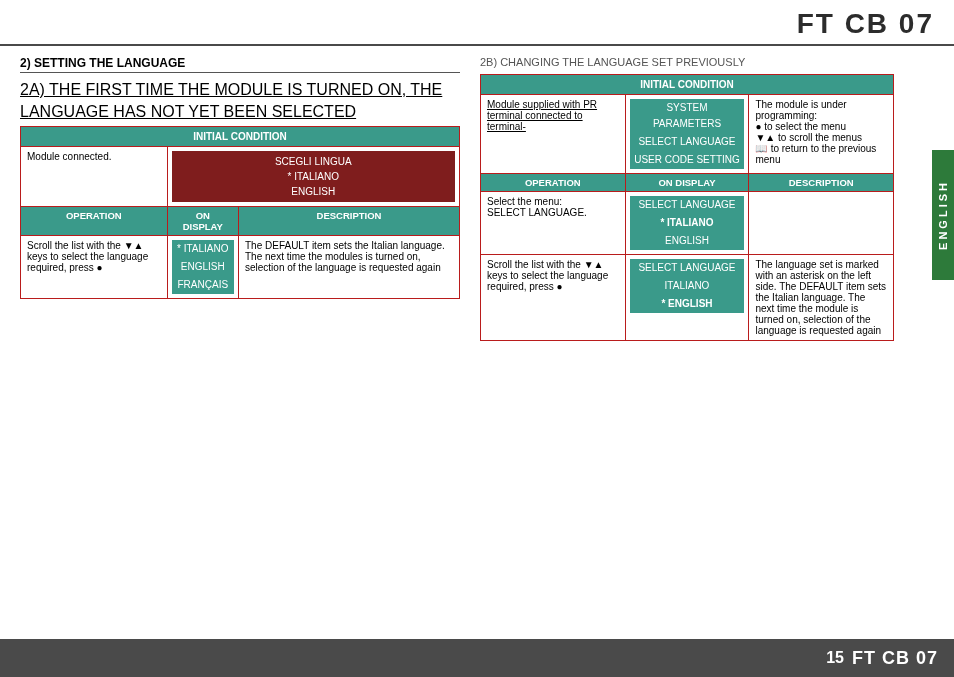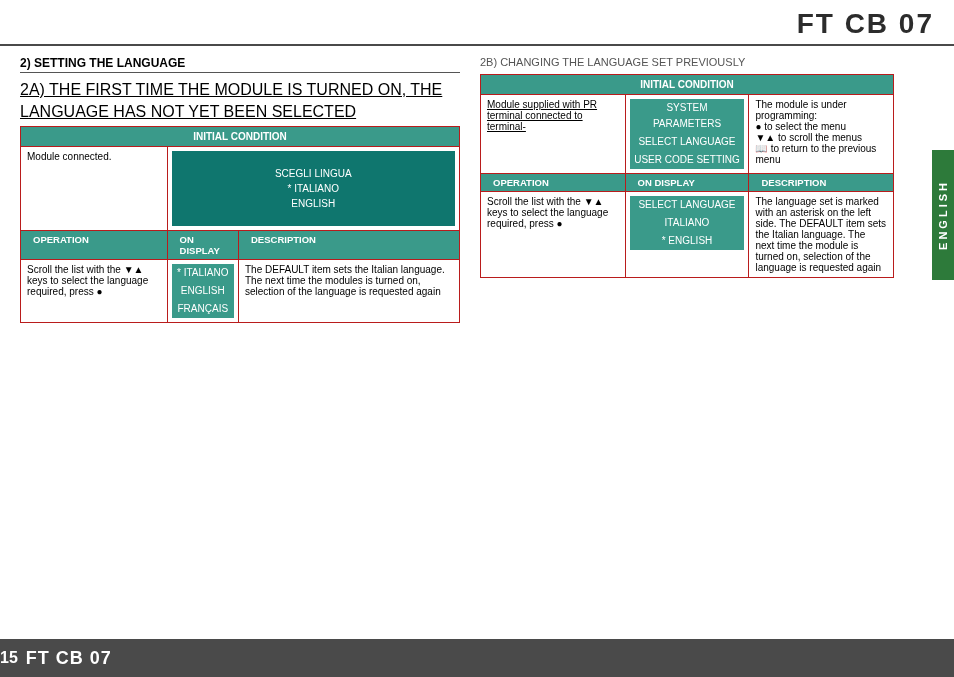--- a/index.html
+++ b/index.html
@@ -31,20 +31,21 @@
     
     .footer {
       position: absolute;
       bottom: 0;
       left: 0;
       right: 0;
       height: 38px;
       background: #4a4a4a;
       display: flex;
       align-items: center;
+      justify-content: flex-end;
       padding-right: 16px;
       gap: 8px;
     }
     .footer-page {
       color: #fff;
       font-size: 16px;
       font-weight: bold;
     }
     .footer-doc {
       color: #fff;
@@ -120,41 +121,41 @@
       color: #fff;
       text-align: center;
       font-weight: bold;
       padding: 4px;
       font-size: 10px;
     }
 
     .col-header {
       background: #3a9a8a;
       color: #fff;
-      text-align: left;
+      text-align: center;
       font-weight: bold;
       padding: 3px 12px;
       font-size: 9.5px;
     }
 
     td {
       border: 1px solid #b91c1c;
       padding: 4px 6px;
       vertical-align: top;
     }
 
     .display-cell {
       text-align: center;
       padding: 4px;
     }
 
     .display-box {
-      background: #0f766e;
-      color: #fff;
-      padding: 15px 8px;
+      background: #7f1d1d;
+      color: #fff;
+      padding: 3px 8px;
       font-size: 10px;
       line-height: 1.5;
     }
 
     .right-col-title {
       font-size: 11px;
       margin-bottom: 6px;
       color: #555;
     }
   </style>
@@ -244,30 +245,43 @@
             <span>The module is under programming:<br>● to select the menu<br>▼▲ to scroll the menus<br>📖 to return to the previous menu</span>
           </td>
         </tr>
 
         <tr>
           <td class="col-header">OPERATION</td>
           <td class="col-header">ON DISPLAY</td>
           <td class="col-header">DESCRIPTION</td>
         </tr>
 
+        <tr>
+          <td>
+            <span>Select the menu:<br>SELECT LANGUAGE.</span>
+          </td>
+          <td class="display-cell">
+            <div style="text-align:center; font-size:10px; line-height:1.6;">
+              <span style="background:#3a9a8a; color:#fff; display:block; padding:1px 4px;">SELECT LANGUAGE</span>
+              <span style="background:#3a9a8a; color:#fff; display:block; padding:1px 4px; font-weight:bold;">* ITALIANO</span>
+              <span style="background:#3a9a8a; color:#fff; display:block; padding:1px 4px;">ENGLISH</span>
+            </div>
+          </td>
+          <td></td>
+        </tr>
 
         <tr>
           <td>
             <span>Scroll the list with the ▼▲ keys to select the language required, press ●</span>
           </td>
           <td class="display-cell">
             <div style="text-align:center; font-size:10px; line-height:1.6;">
               <span style="background:#3a9a8a; color:#fff; display:block; padding:1px 4px;">SELECT LANGUAGE</span>
               <span style="background:#3a9a8a; color:#fff; display:block; padding:1px 4px;">ITALIANO</span>
-              <span style="background:#3a9a8a; color:#fff; display:block; padding:1px 1px; font-weight:normal;">* ENGLISH</span>
+              <span style="background:#3a9a8a; color:#fff; display:block; padding:1px 1px; font-weight:bold;">* ENGLISH</span>
             </div>
           </td>
           <td>
             <span>The language set is marked with an asterisk on the left side. The DEFAULT item sets the Italian language. The next time the module is turned on, selection of the language is requested again</span>
           </td>
         </tr>
       </tbody>
     </table>
   </div>
 </div>

